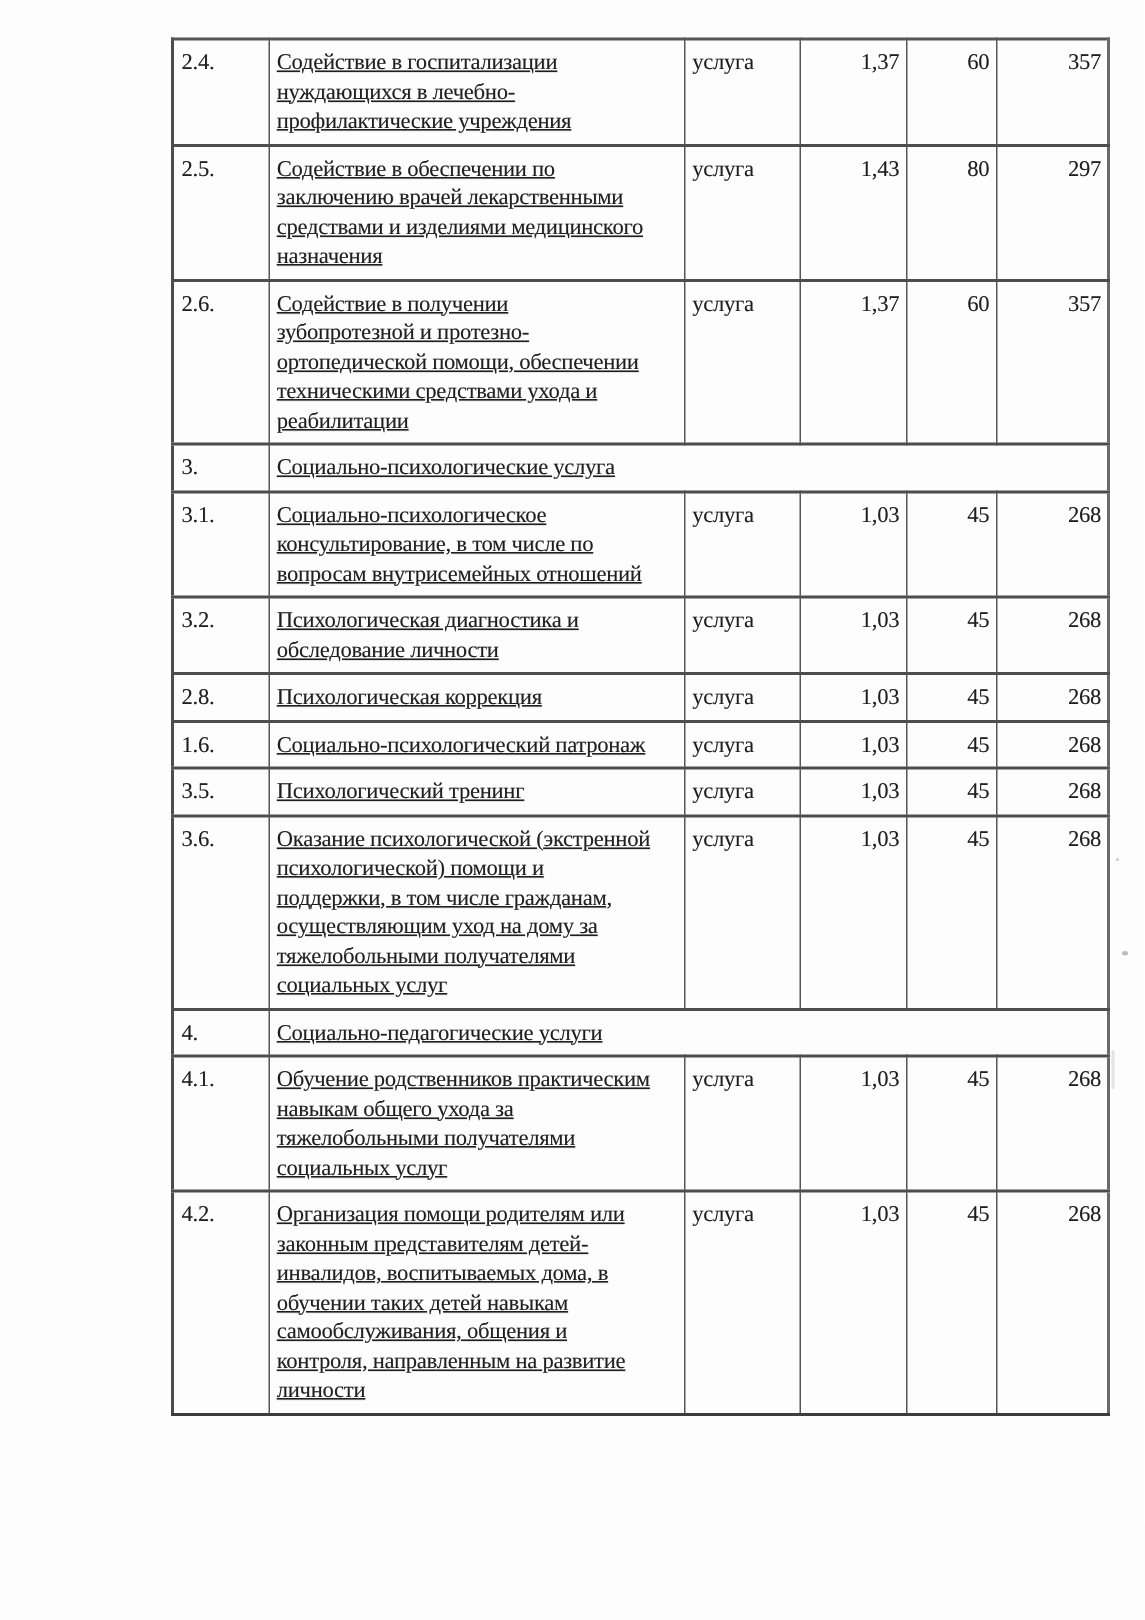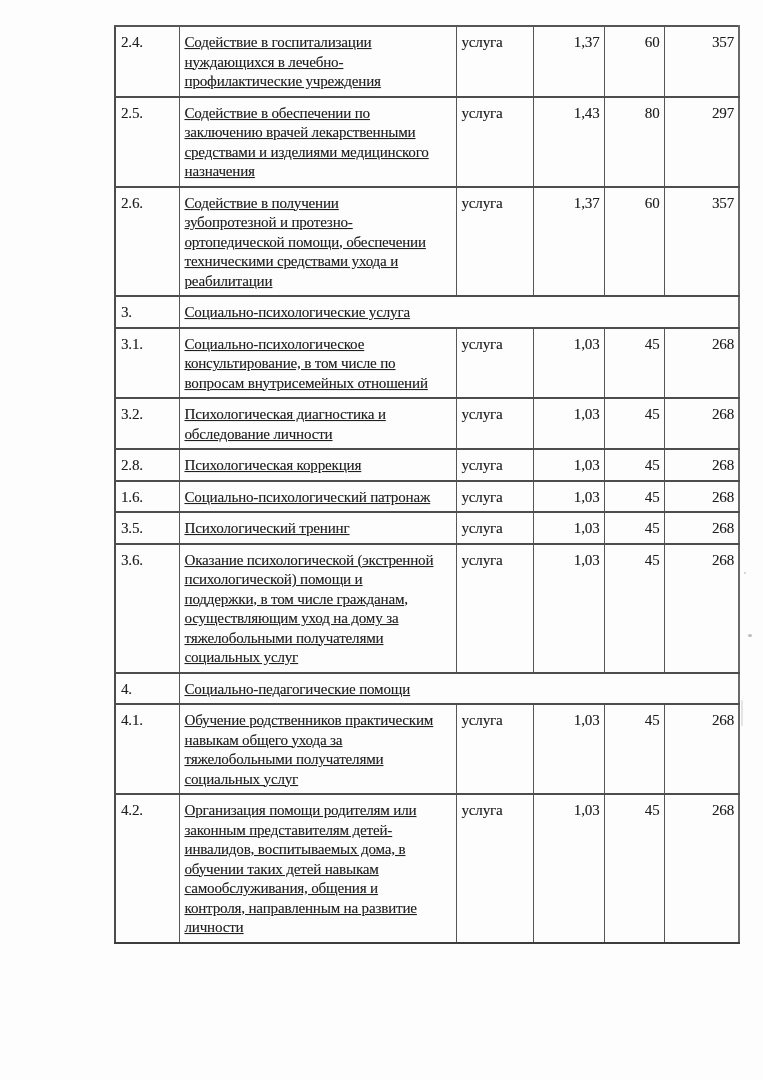--- a/index.html
+++ b/index.html
@@ -178,21 +178,21 @@
 тяжелобольными получателями
 социальных услуг</td>
     <td class="c-unit">услуга</td>
     <td class="c-rate">1,03</td>
     <td class="c-time">45</td>
     <td class="c-cost">268</td>
   </tr>
 
   <tr class="section">
     <td class="c-num">4.</td>
-    <td class="c-name" colspan="5">Социально-педагогические помощи</td>
+    <td class="c-name" colspan="5">Социально-педагогические услуги</td>
   </tr>
 
   <tr>
     <td class="c-num">4.1.</td>
     <td class="c-name">Обучение родственников практическим
 навыкам общего ухода за
 тяжелобольными получателями
 социальных услуг</td>
     <td class="c-unit">услуга</td>
     <td class="c-rate">1,03</td>

